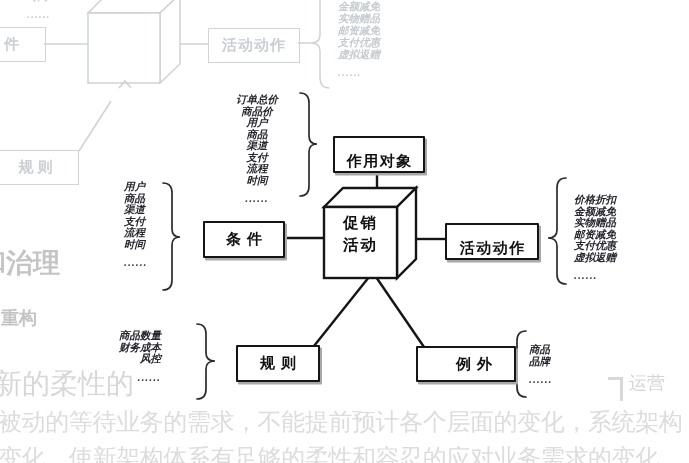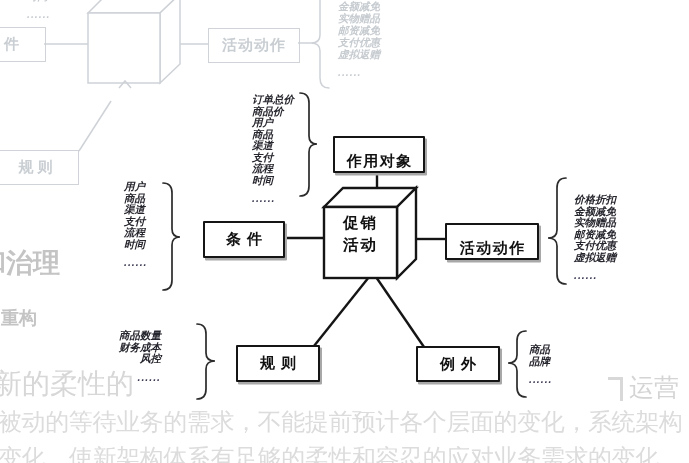--- a/index.html
+++ b/index.html
@@ -46,21 +46,21 @@
   }
   .dlist div:last-child{margin-top:7px;letter-spacing:1px;color:#3a3a52;}
 </style>
 </head>
 <body>
 
 <div class="heading-dark" style="left:-21px;top:245px;font-size:27px;">和治理</div>
 <div class="heading-dark" style="left:1px;top:306px;font-size:18px;">重构</div>
 <div class="heading-light" style="left:-6px;top:365px;font-size:28px;color:#d7d7d7;">新的柔性的</div>
 <div class="op-stub" style="left:608px;top:377px;"></div>
-<div class="heading-light" style="left:629px;top:371px;font-size:25px;color:#d4d4d4;">运营</div>
+<div class="heading-light" style="left:629px;top:371px;font-size:18px;color:#d4d4d4;">运营</div>
 <div class="para" style="left:-2px;top:406px;">被动的等待业务的需求，不能提前预计各个层面的变化，系统架构</div>
 <div class="para" style="left:-2px;top:442px;">变化，使新架构体系有足够的柔性和容忍的应对业务需求的变化</div>
 
 <div class="ghost-list" style="left:27px;top:-10px;">
     <div>时间</div>
     <div>......</div>
   </div>
 
 <div class="ghost-box" style="left:-38px;top:27px;width:82px;height:33px;">
   <span>条件</span>
@@ -132,30 +132,30 @@
 </div>
 <div class="node-box ls-wide" style="left:203px;top:221px;width:78px;height:33px;">
   <span>条件</span>
 </div>
 <div class="node-box ls-narrow" style="left:445px;top:223px;width:90px;height:33px;">
   <span>活动动作</span>
 </div>
 <div class="node-box ls-wide" style="left:236px;top:345px;width:80px;height:33px;">
   <span>规则</span>
 </div>
-<div class="node-box ls-wide" style="left:416px;top:346px;width:80px;height:32px;">
+<div class="node-box ls-wide" style="left:416px;top:346px;width:80px;height:32px;padding-left:16px;">
   <span>例外</span>
 </div>
 
 <div class="cube-label" style="left:324px;top:212px;width:73px;">
   <div>促销</div>
   <div>活动</div>
 </div>
 
-<div class="dlist" style="left:252px;top:94px;">
+<div class="dlist" style="left:236px;top:94px;text-align:center;">
     <div>订单总价</div>
     <div>商品价</div>
     <div>用户</div>
     <div>商品</div>
     <div>渠道</div>
     <div>支付</div>
     <div>流程</div>
     <div>时间</div>
     <div>......</div>
   </div>

